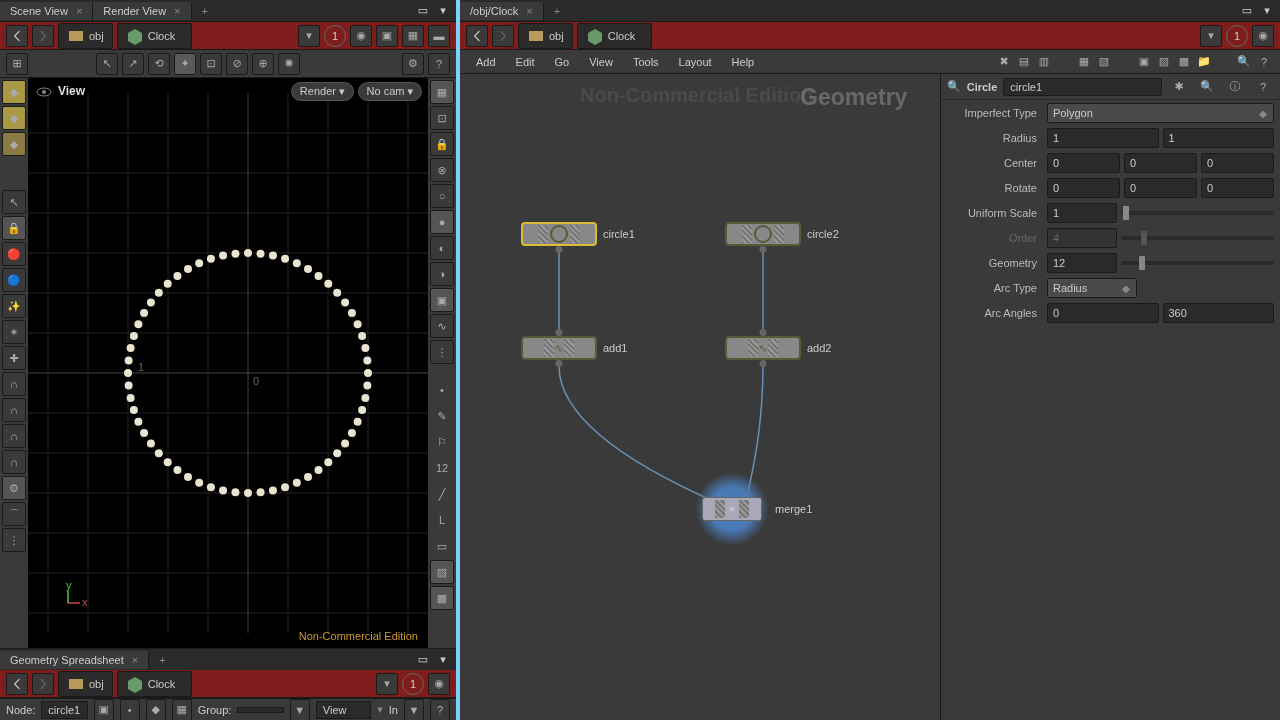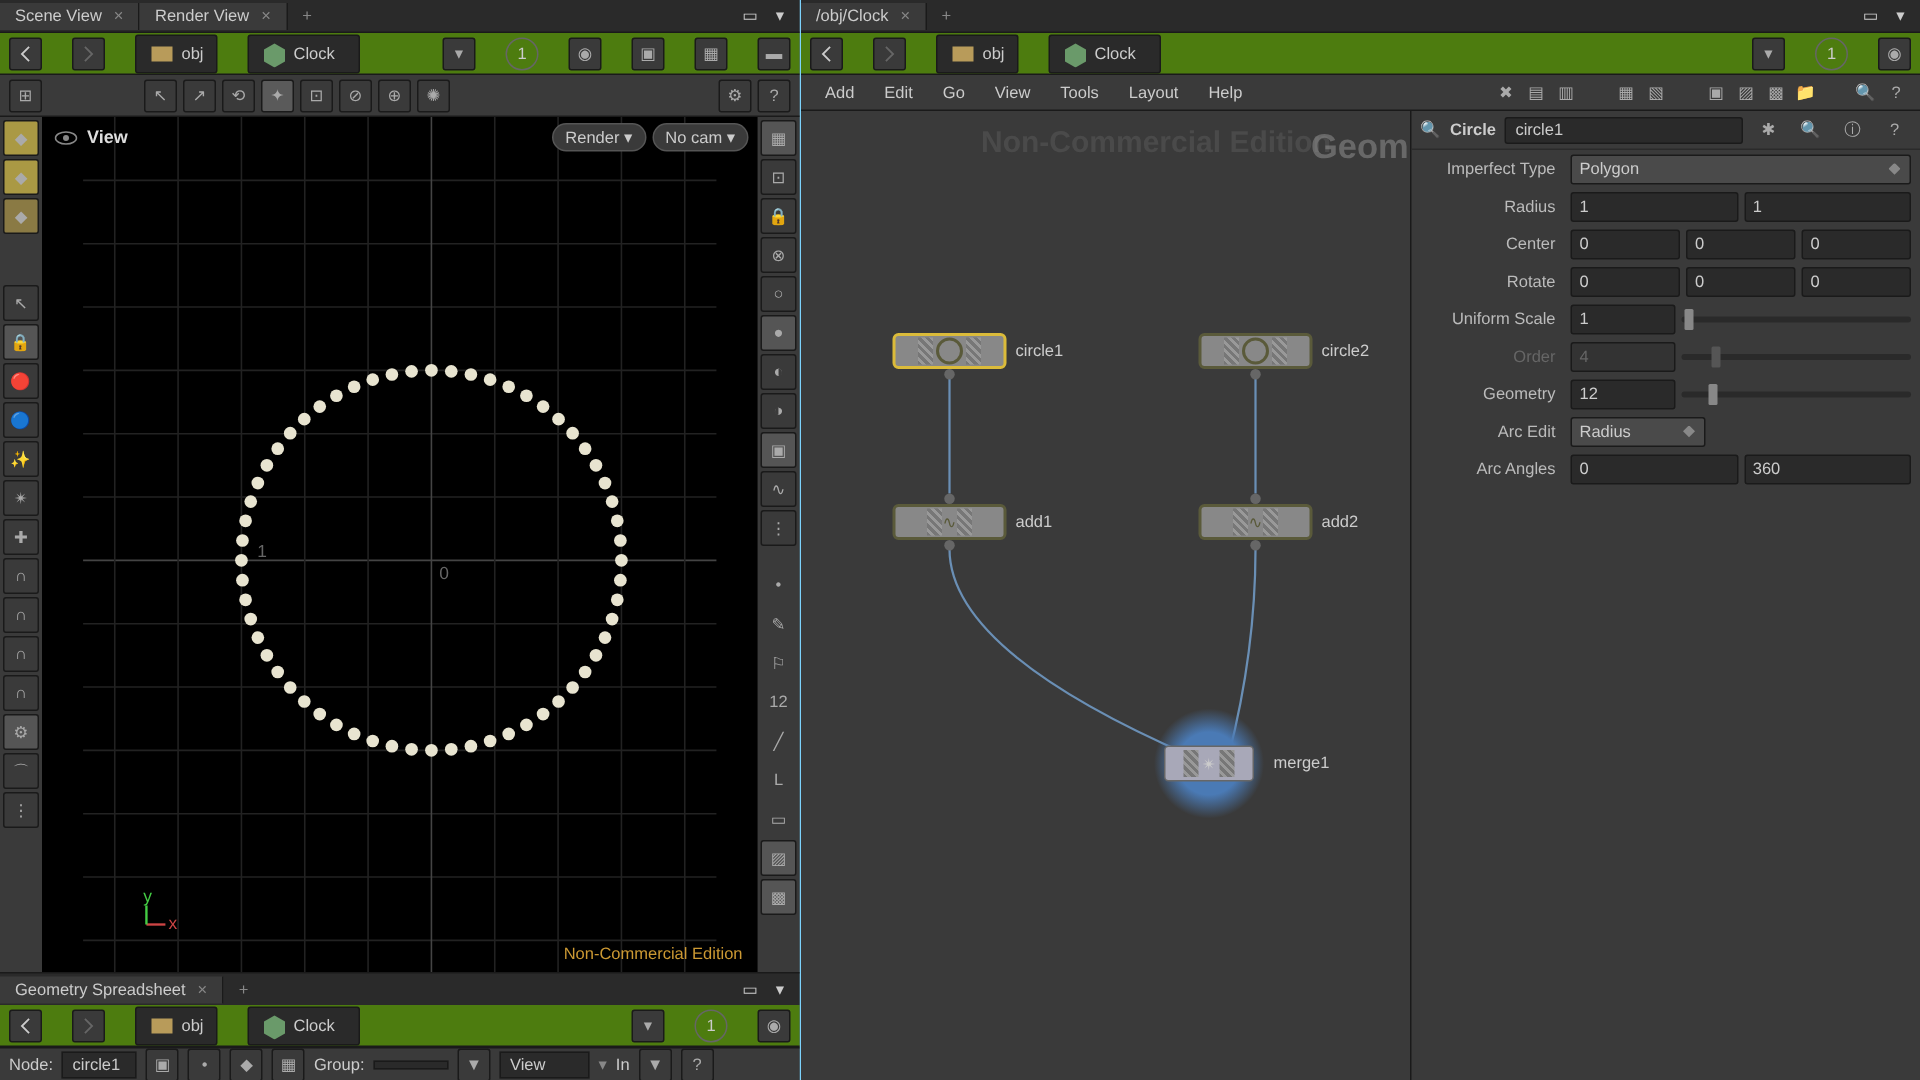--- a/index.html
+++ b/index.html
@@ -1,26 +1,26 @@
 <!DOCTYPE html>
 <html><head>
 <meta charset="utf-8">
 <style>
 *{margin:0;padding:0;box-sizing:border-box;font-family:sans-serif;font-size:11px;color:#ccc}
 body{background:#2a2a2a;width:1280px;height:720px;overflow:hidden;display:flex}
 .pane{display:flex;flex-direction:column;position:relative}
-.left-pane{width:534px;border-right:1px solid #7dd3fc}
+.left-pane{width:460px;border-right:4px solid #7dd3fc}
 .right-pane{flex:1}
 .tabbar{height:22px;background:#2a2a2a;display:flex;align-items:center;border-bottom:1px solid #1a1a1a}
 .tab{padding:3px 10px;background:#3a3a3a;border-right:1px solid #1a1a1a;cursor:pointer;position:relative}
 .tab .x{margin-left:8px;color:#888}
 .tab-add{padding:3px 10px;color:#888;cursor:pointer}
 .tabbar-right{margin-left:auto;display:flex;gap:6px;padding-right:6px}
 .icon{width:14px;height:14px;display:inline-flex;align-items:center;justify-content:center}
-.pathbar{height:28px;background:#4d7c0f;display:flex;align-items:center;padding:0 6px;gap:20px;border-bottom:1px solid #1a1a1a}
+.pathbar{height:28px;background:#7f1d1d;display:flex;align-items:center;padding:0 6px;gap:4px;border-bottom:1px solid #1a1a1a}
 .btn{width:22px;height:22px;background:#3a3a3a;border:1px solid #1a1a1a;border-radius:2px;display:flex;align-items:center;justify-content:center;cursor:pointer;color:#aaa}
 .btn svg{width:12px;height:12px}
 .crumb{padding:3px 8px;background:#2a2a2a;border:1px solid #1a1a1a;border-radius:2px;cursor:pointer;display:flex;align-items:center;gap:4px}
 .crumb.dd{padding-right:16px}
 .spacer{flex:1}
 .circle-num{width:22px;height:22px;border:1px solid #666;border-radius:50%;display:flex;align-items:center;justify-content:center}
 .toolbar{height:28px;background:#3a3a3a;display:flex;align-items:center;padding:0 6px;gap:4px;border-bottom:1px solid #1a1a1a}
 .toolbar .btn.active{background:#5a5a5a}
 .viewport-container{flex:1;display:flex}
 .tool-column{width:28px;background:#3a3a3a;display:flex;flex-direction:column;gap:2px;padding:2px}
@@ -53,21 +53,21 @@
 .wire{stroke:#6a8fb5;stroke-width:1.5;fill:none}
 .param-panel{position:absolute;top:0;right:0;width:340px;bottom:0;background:#3a3a3a;border-left:1px solid #1a1a1a;display:flex;flex-direction:column}
 .param-header{height:26px;display:flex;align-items:center;padding:0 6px;gap:6px;border-bottom:1px solid #2a2a2a}
 .param-type{font-weight:bold}
 .param-name{background:#2a2a2a;padding:2px 6px;flex:1;border:1px solid #1a1a1a;border-radius:2px}
 .param-row{height:25px;display:flex;align-items:center;padding:0 6px;gap:4px}
 .param-label{width:96px;text-align:right;color:#bbb;padding-right:6px}
 .param-label.dim{color:#666}
 .param-input{flex:1;background:#2a2a2a;border:1px solid #1a1a1a;padding:3px 5px;border-radius:2px}
 .param-input.dim{background:#333;color:#666}
-.dropdown{flex:1;background:#4a4a4a;border:1px solid #1a1a1a;padding:3px 5px;border-radius:2px;position:relative;display:flex;align-items:center}
+.dropdown{flex:1;background:#4a4a4a;border:1px solid #1a1a1a;padding:3px 5px;border-radius:2px;position:relative;display:flex;align-items:flex-end}
 .dropdown::after{content:"";position:absolute;right:6px;width:8px;height:8px;background:linear-gradient(#888,#888);clip-path:polygon(0 50%,50% 0,100% 50%,50% 100%)}
 .slider{flex:1;height:4px;background:#2a2a2a;position:relative;border-radius:2px}
 .slider-thumb{position:absolute;width:6px;height:14px;background:#888;top:-5px;border-radius:1px}
 .checkbox{width:12px;height:12px;border:1px solid #666;background:#2a2a2a;display:inline-flex;align-items:center;justify-content:center}
 .checkbox.checked::after{content:"✓";color:#ccc;font-size:9px}
 .bottom-tabs{height:22px;background:#2a2a2a;display:flex;align-items:center;border-top:1px solid #1a1a1a}
 .bottom-bar{height:22px;background:#3a3a3a;display:flex;align-items:center;padding:0 6px;gap:6px;border-top:1px solid #1a1a1a}
 .bottom-bar .field{background:#2a2a2a;padding:2px 6px;border:1px solid #1a1a1a}
 .hcube{width:18px;height:18px}
 </style>
@@ -505,21 +505,21 @@
           </div>
       </div>
       <div class="param-row">
         <div class="param-label">Geometry</div>
         <div class="param-input" style="flex:0 0 70px">12</div>
         <div class="slider">
             <div class="slider-thumb" style="left:18px"></div>
           </div>
       </div>
       <div class="param-row">
-        <div class="param-label">Arc Edit</div>
+        <div class="param-label">Arc Type</div>
         <div class="dropdown" style="flex:0 0 90px">
             <span>Radius</span>
           </div>
       </div>
       <div class="param-row">
         <div class="param-label">Arc Angles</div>
         <div class="param-input">0</div>
         <div class="param-input">360</div>
       </div>
     </div>

